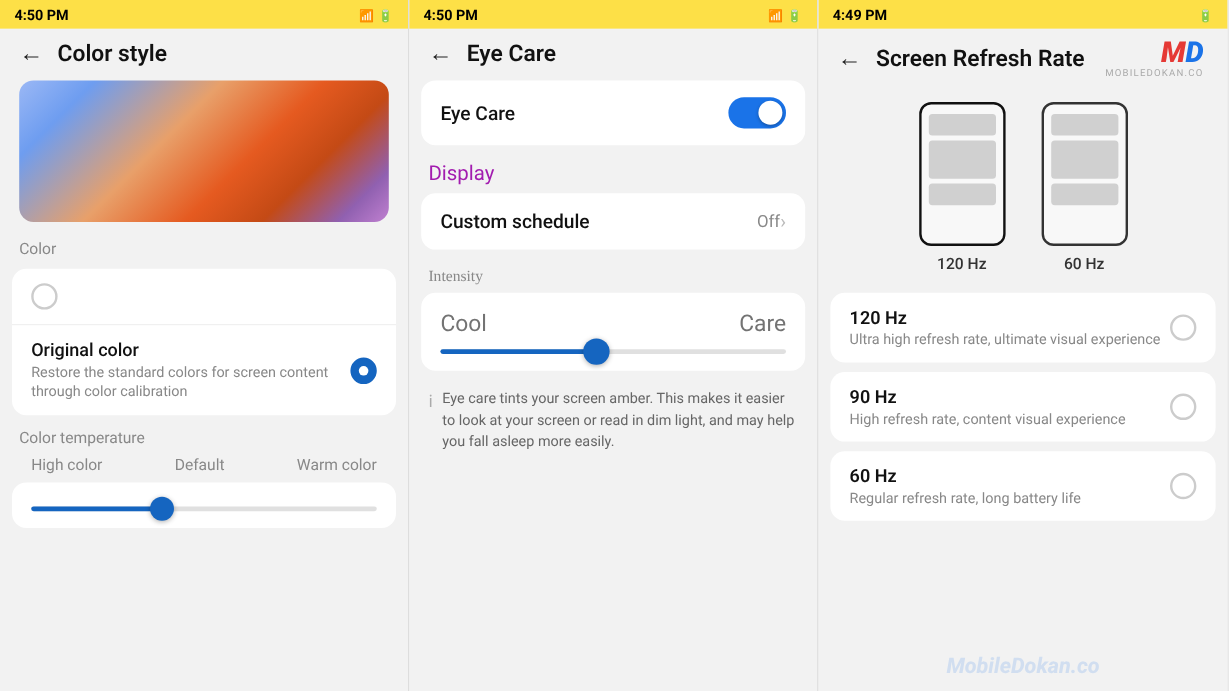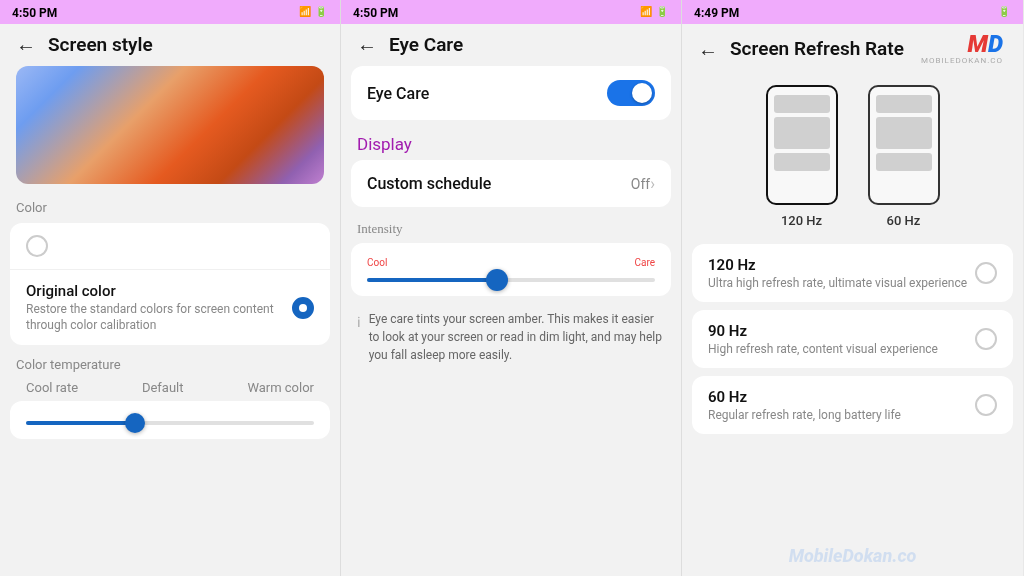--- a/index.html
+++ b/index.html
@@ -21,23 +21,23 @@
       flex-direction: column;
       overflow: hidden;
       border-right: 1px solid #ddd;
       position: relative;
     }
 
     
     .status-bar {
       display: flex;
       justify-content: space-between;
-      align-items: flex-start;
+      align-items: flex-end;
       padding: 6px 12px 4px;
-      background: #f0abfc;
+      background: #fde047;
       font-size: 11px;
       font-weight: 600;
     }
     .status-bar .time { font-size: 12px; font-weight: 700; }
     .status-icons { display: flex; gap: 4px; align-items: center; font-size: 10px; }
     .status-icons span { font-size: 10px; }
 
     
     .header {
       display: flex;
@@ -204,22 +204,22 @@
 
     .intensity-card {
       background: #fff;
       border-radius: 12px;
       margin: 0 10px 10px;
       padding: 14px 16px;
     }
     .intensity-labels {
       display: flex;
       justify-content: space-between;
-      font-size: 10px;
-      color: #ef4444;
+      font-size: 19px;
+      color: #737373;
       margin-bottom: 10px;
       text-align: right;
     }
     .intensity-slider-track {
       position: relative;
       height: 4px;
       background: #e0e0e0;
       border-radius: 2px;
     }
     .intensity-fill {
@@ -338,40 +338,40 @@
 <div class="panel">
   <div class="status-bar">
     <span class="time">4:50 PM</span>
     <div class="status-icons">
       <span>📶</span>
       <span>🔋</span>
     </div>
   </div>
   <div class="header">
     <span class="back-arrow">←</span>
-    <span class="header-title">Screen style</span>
+    <span class="header-title">Color style</span>
   </div>
   <div class="preview-image"></div>
   <div class="section-label">Color</div>
   <div class="card">
     <div class="radio-item">
       <div class="radio-circle"></div>
     </div>
     <div class="radio-item">
       <div class="radio-text">
         <div class="radio-title">Original color</div>
         <div class="radio-sub">Restore the standard colors for screen content through color calibration</div>
       </div>
       <div class="radio-circle selected"></div>
     </div>
   </div>
   <div class="section-label">Color temperature</div>
   <div class="temp-section">
     <div class="temp-labels">
-      <span>Cool rate</span>
+      <span>High color</span>
       <span>Default</span>
       <span>Warm color</span>
     </div>
     <div class="slider-card">
       <div class="slider-track">
         <div class="slider-fill" style="width:38%"></div>
         <div class="slider-thumb" style="left:38%"></div>
       </div>
     </div>
   </div>

